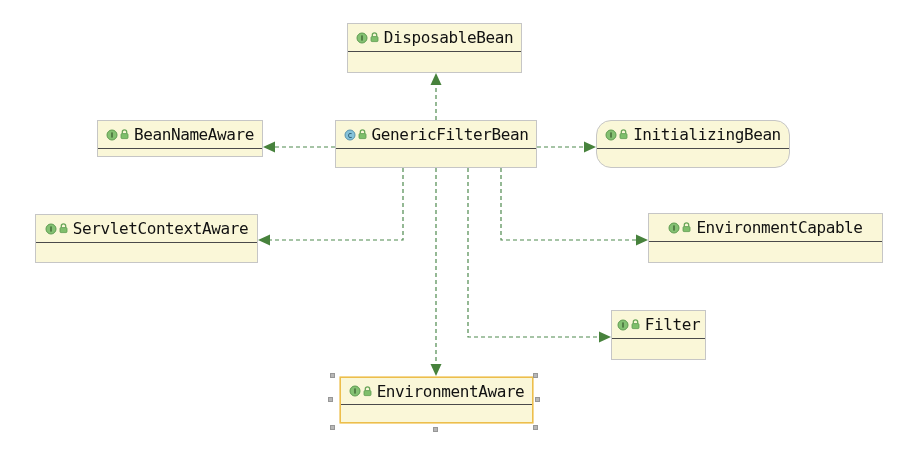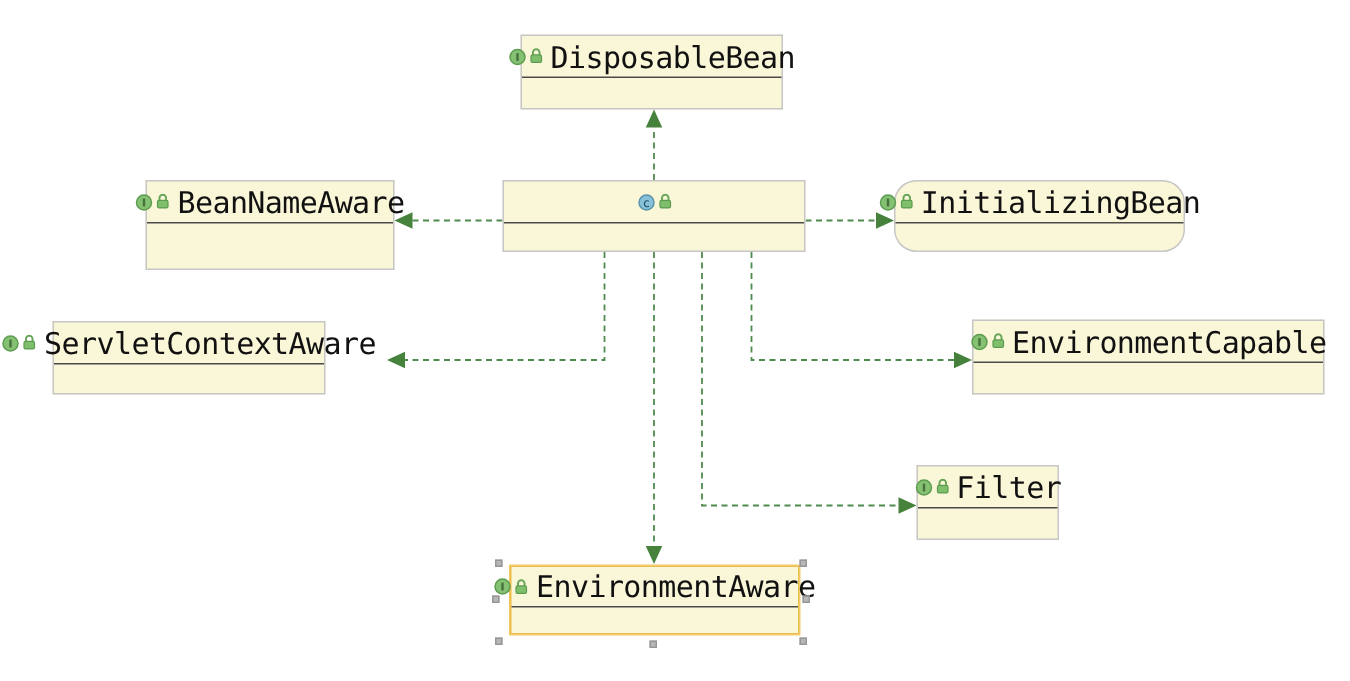--- a/index.html
+++ b/index.html
@@ -23,21 +23,21 @@
     box-shadow:0 0 0 0.6px #EDBE4B;
   }
   .node-header{
     height:28px;
     border-bottom:1px solid #4A4A4A;
     display:flex;align-items:center;justify-content:center;
     gap:5px;padding:0 3px;box-sizing:border-box;
   }
   .node-body{flex:1;}
   .node-label{
-    font-size:20px;color:#111111;white-space:nowrap;
+    font-size:16px;color:#111111;white-space:nowrap;
     letter-spacing:-0.4px;
   }
   .icon-cluster{display:flex;align-items:center;gap:2px;flex:0 0 auto;}
   .handle{
     position:absolute;width:5px;height:5px;
     background:#B7B7B7;border:1px solid #979797;box-sizing:border-box;
   }
 </style>
 </head>
 <body>
@@ -85,21 +85,21 @@
         <svg width="9" height="11" viewBox="0 0 9 11">
             <path d="M2.3 4.6 V3 a2.2 2.2 0 0 1 4.4 0 V4.6" fill="none" stroke="#69A558" stroke-width="1.3"></path>
             <rect x="1" y="4.6" width="7" height="5" rx="1" fill="#7FBF6B" stroke="#5C9B4F" stroke-width="0.8"></rect>
           </svg>
       </span>
       <span class="node-label">DisposableBean</span>
     </div>
     <div class="node-body"></div>
   </div>
 
-  <div class="node" style="left:97px;top:120px;width:166px;height:60px;">
+  <div class="node" style="left:97px;top:120px;width:166px;height:37px;">
     <div class="node-header">
       <span class="icon-cluster">
         <svg width="12" height="12">
             <circle cx="6" cy="6" r="5" fill="#84C172" stroke="#5E9C50"></circle>
             <rect x="5.2" y="3.4" width="1.6" height="5.2" fill="#47703B"></rect>
           </svg>
         <svg width="9" height="11" viewBox="0 0 9 11">
             <path d="M2.3 4.6 V3 a2.2 2.2 0 0 1 4.4 0 V4.6" fill="none" stroke="#69A558" stroke-width="1.3"></path>
             <rect x="1" y="4.6" width="7" height="5" rx="1" fill="#7FBF6B" stroke="#5C9B4F" stroke-width="0.8"></rect>
           </svg>
@@ -114,20 +114,21 @@
       <span class="icon-cluster">
         <svg width="12" height="12">
             <circle cx="6" cy="6" r="5" fill="#85C2DA" stroke="#5B93AC"></circle>
             <text x="6" y="8.8" font-size="8" text-anchor="middle" fill="#1C4A5E" font-family="DejaVu Sans Mono,monospace">c</text>
           </svg>
         <svg width="9" height="11" viewBox="0 0 9 11">
             <path d="M2.3 4.6 V3 a2.2 2.2 0 0 1 4.4 0 V4.6" fill="none" stroke="#69A558" stroke-width="1.3"></path>
             <rect x="1" y="4.6" width="7" height="5" rx="1" fill="#7FBF6B" stroke="#5C9B4F" stroke-width="0.8"></rect>
           </svg>
       </span>
+      <span class="node-label">GenericFilterBean</span>
     </div>
     <div class="node-body"></div>
   </div>
 
   <div class="node" style="left:596px;top:120px;width:194px;height:48px;border-radius:15px;">
     <div class="node-header">
       <span class="icon-cluster">
         <svg width="12" height="12">
             <circle cx="6" cy="6" r="5" fill="#84C172" stroke="#5E9C50"></circle>
             <rect x="5.2" y="3.4" width="1.6" height="5.2" fill="#47703B"></rect>
@@ -135,21 +136,21 @@
         <svg width="9" height="11" viewBox="0 0 9 11">
             <path d="M2.3 4.6 V3 a2.2 2.2 0 0 1 4.4 0 V4.6" fill="none" stroke="#69A558" stroke-width="1.3"></path>
             <rect x="1" y="4.6" width="7" height="5" rx="1" fill="#7FBF6B" stroke="#5C9B4F" stroke-width="0.8"></rect>
           </svg>
       </span>
       <span class="node-label">InitializingBean</span>
     </div>
     <div class="node-body"></div>
   </div>
 
-  <div class="node" style="left:35px;top:214px;width:182px;height:49px;">
+  <div class="node" style="left:35px;top:214px;width:223px;height:49px;">
     <div class="node-header">
       <span class="icon-cluster">
         <svg width="12" height="12">
             <circle cx="6" cy="6" r="5" fill="#84C172" stroke="#5E9C50"></circle>
             <rect x="5.2" y="3.4" width="1.6" height="5.2" fill="#47703B"></rect>
           </svg>
         <svg width="9" height="11" viewBox="0 0 9 11">
             <path d="M2.3 4.6 V3 a2.2 2.2 0 0 1 4.4 0 V4.6" fill="none" stroke="#69A558" stroke-width="1.3"></path>
             <rect x="1" y="4.6" width="7" height="5" rx="1" fill="#7FBF6B" stroke="#5C9B4F" stroke-width="0.8"></rect>
           </svg>

